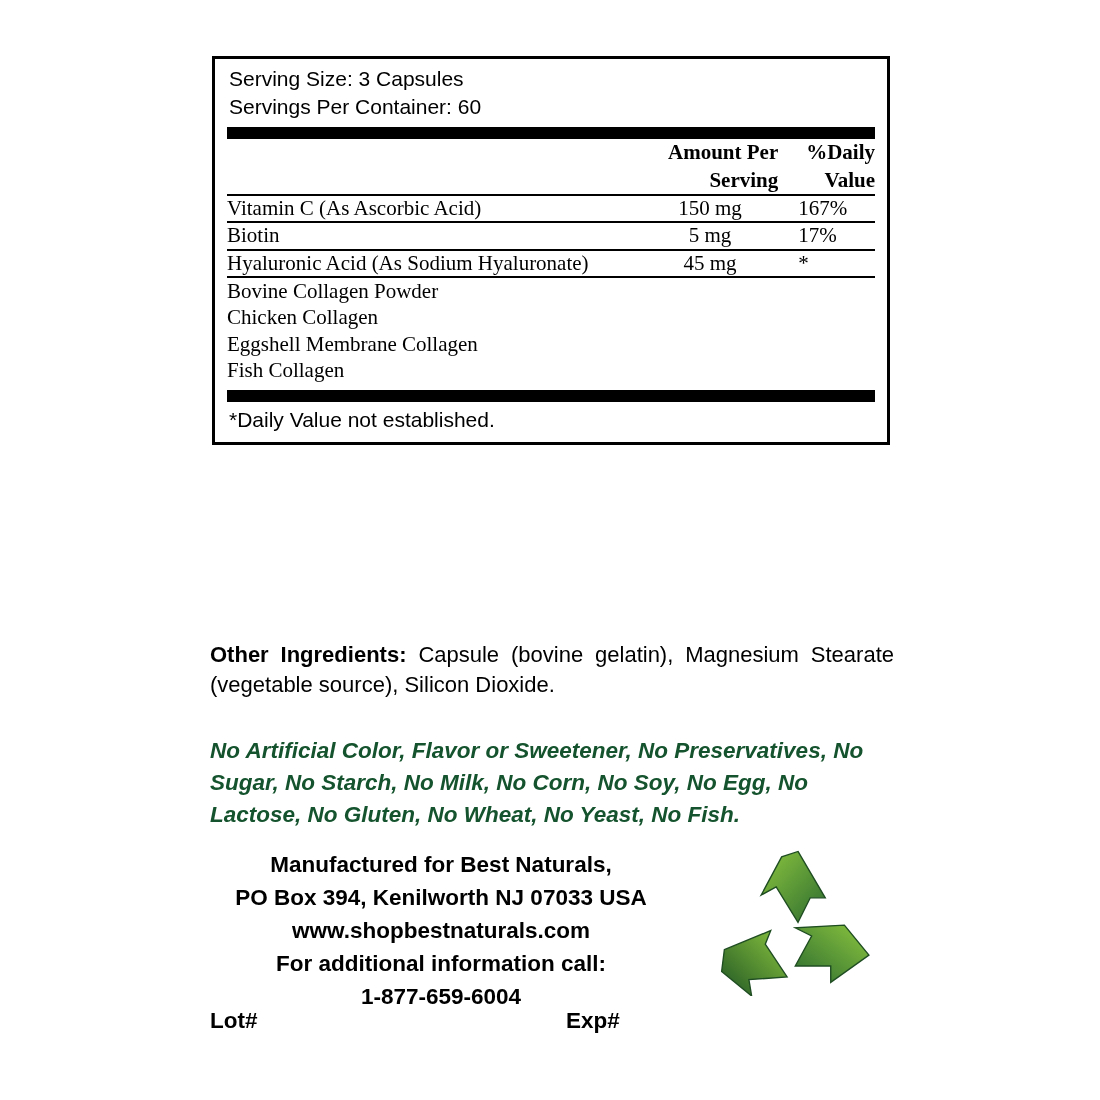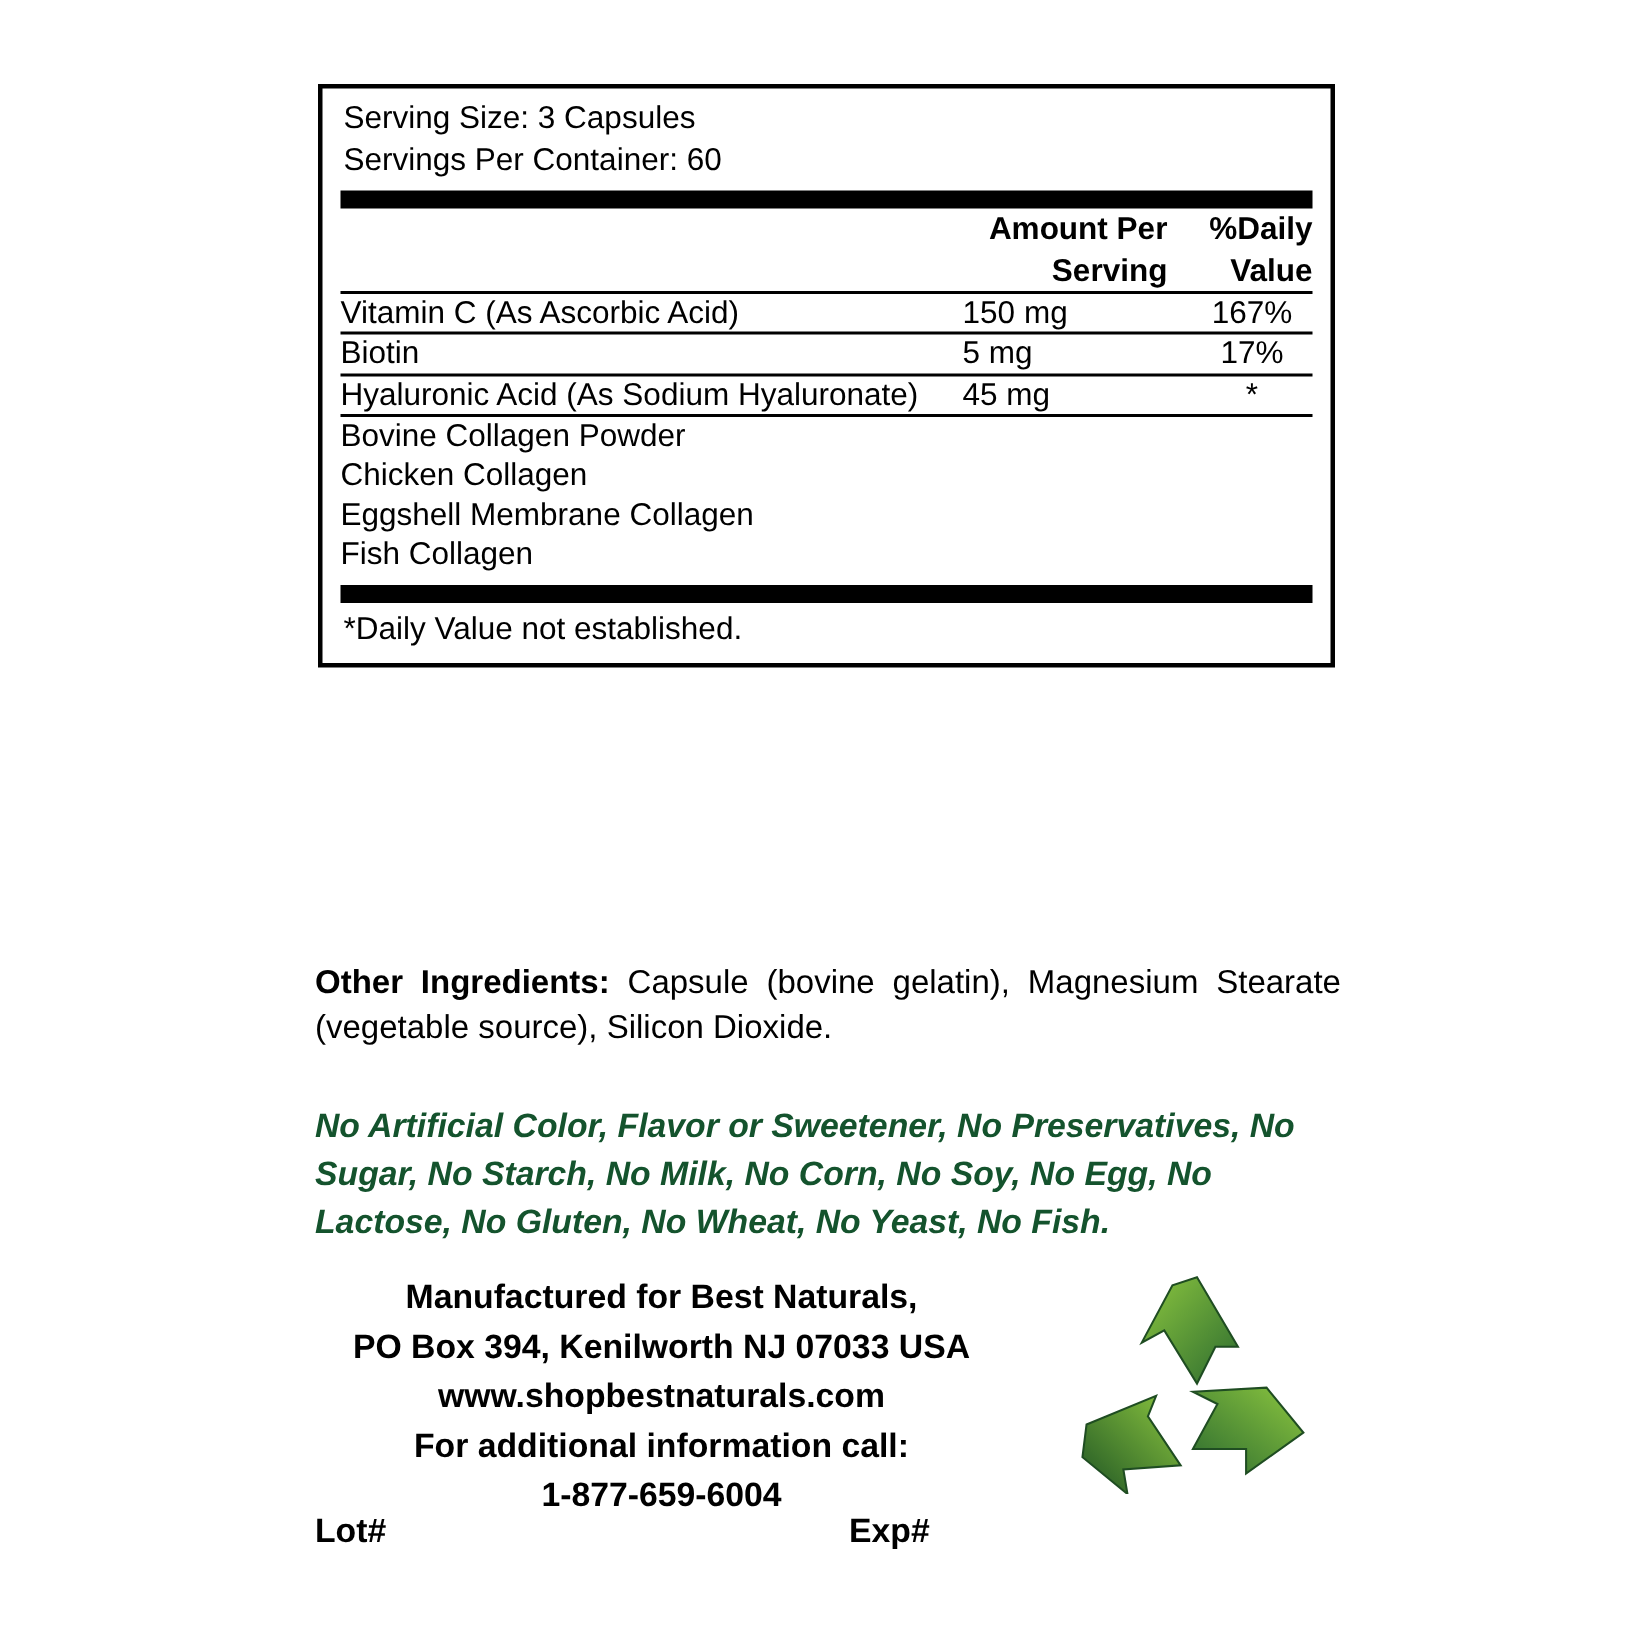--- a/index.html
+++ b/index.html
@@ -54,28 +54,29 @@
   .rule-thick {
     height: 12px;
     background: #000;
     margin: 6px 0 0 0;
   }
 
   table.sf-table {
     width: 100%;
     border-collapse: collapse;
     font-size: 21px;
+    font-family: Liberation Serif, serif;
   }
   table.sf-table td {
     padding: 0;
     vertical-align: top;
   }
 
   .col-name { width: 64%; }
-  .col-amt  { width: 22%; text-align: left; }
+  .col-amt  { width: 22%; text-align: center; }
   .col-dv   { width: 14%; text-align: right; }
 
   .hdr-row td {
     font-weight: bold;
     padding-top: 5px;
     padding-bottom: 5px;
     line-height: 1.32;
   }
   .hdr-amt {
     text-align: right;
@@ -84,21 +85,21 @@
   .hdr-dv {
     text-align: right;
   }
 
   .nutrient-row td {
     padding-top: 7px;
     padding-bottom: 7px;
     line-height: 1.2;
   }
   .nutrient-row .col-amt { padding-right: 6px; }
-  .nutrient-row .col-dv  { padding-right: 4px; padding-left: 14px; text-align: center;}
+  .nutrient-row .col-dv  { padding-right: 4px; padding-left: 14px; text-align: left;}
 
   .sub-row td {
     padding-top: 2px;
     padding-bottom: 2px;
     line-height: 1.26;
   }
   .sub-name {
     padding-left: 24px;
   }
 

